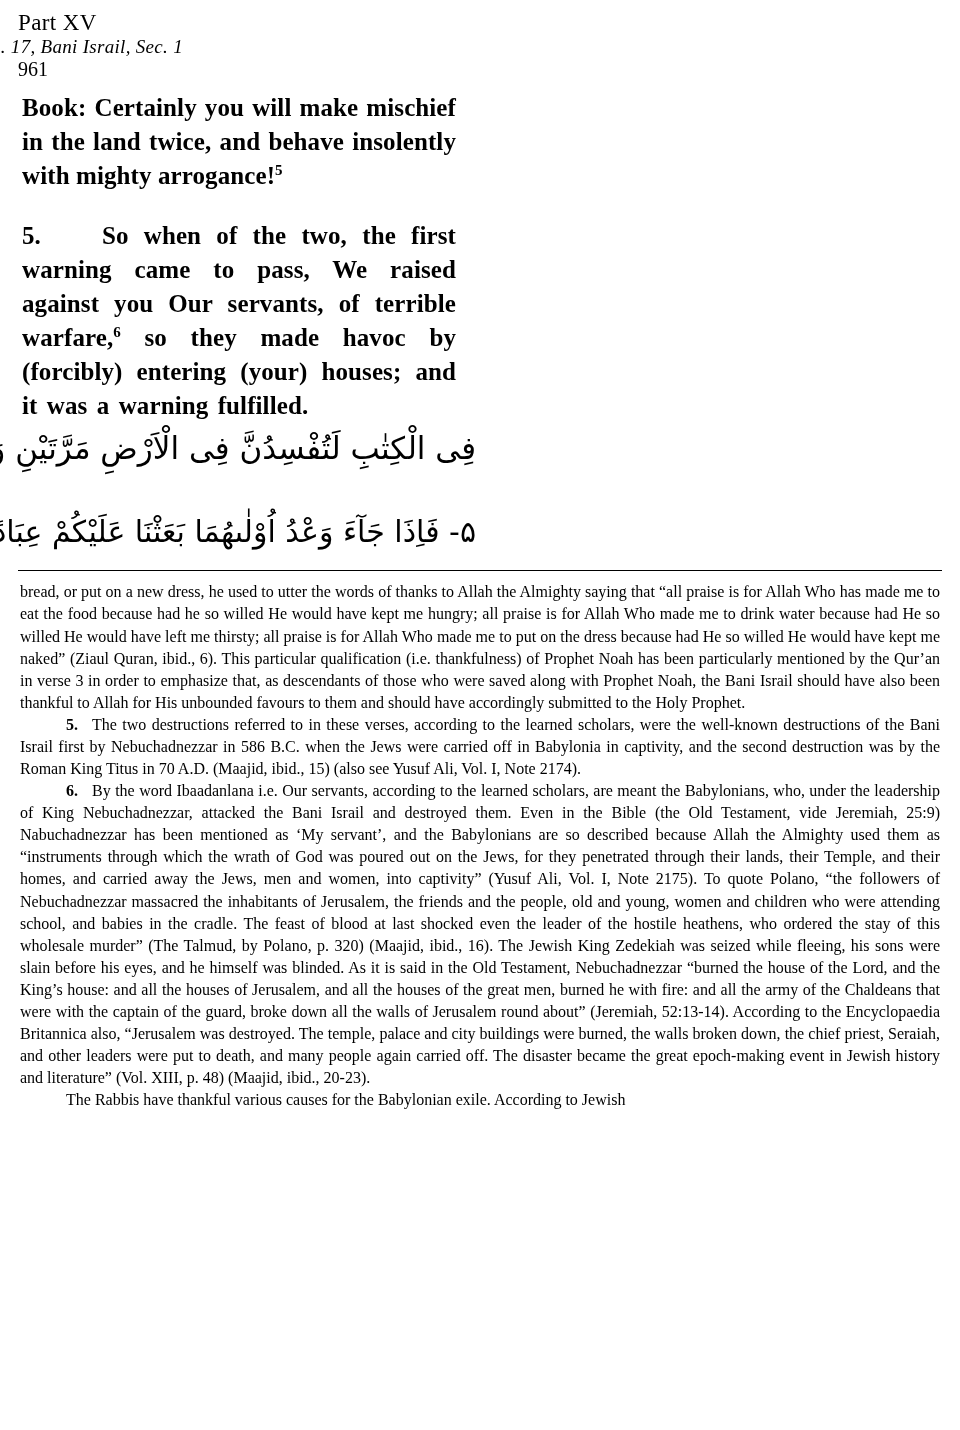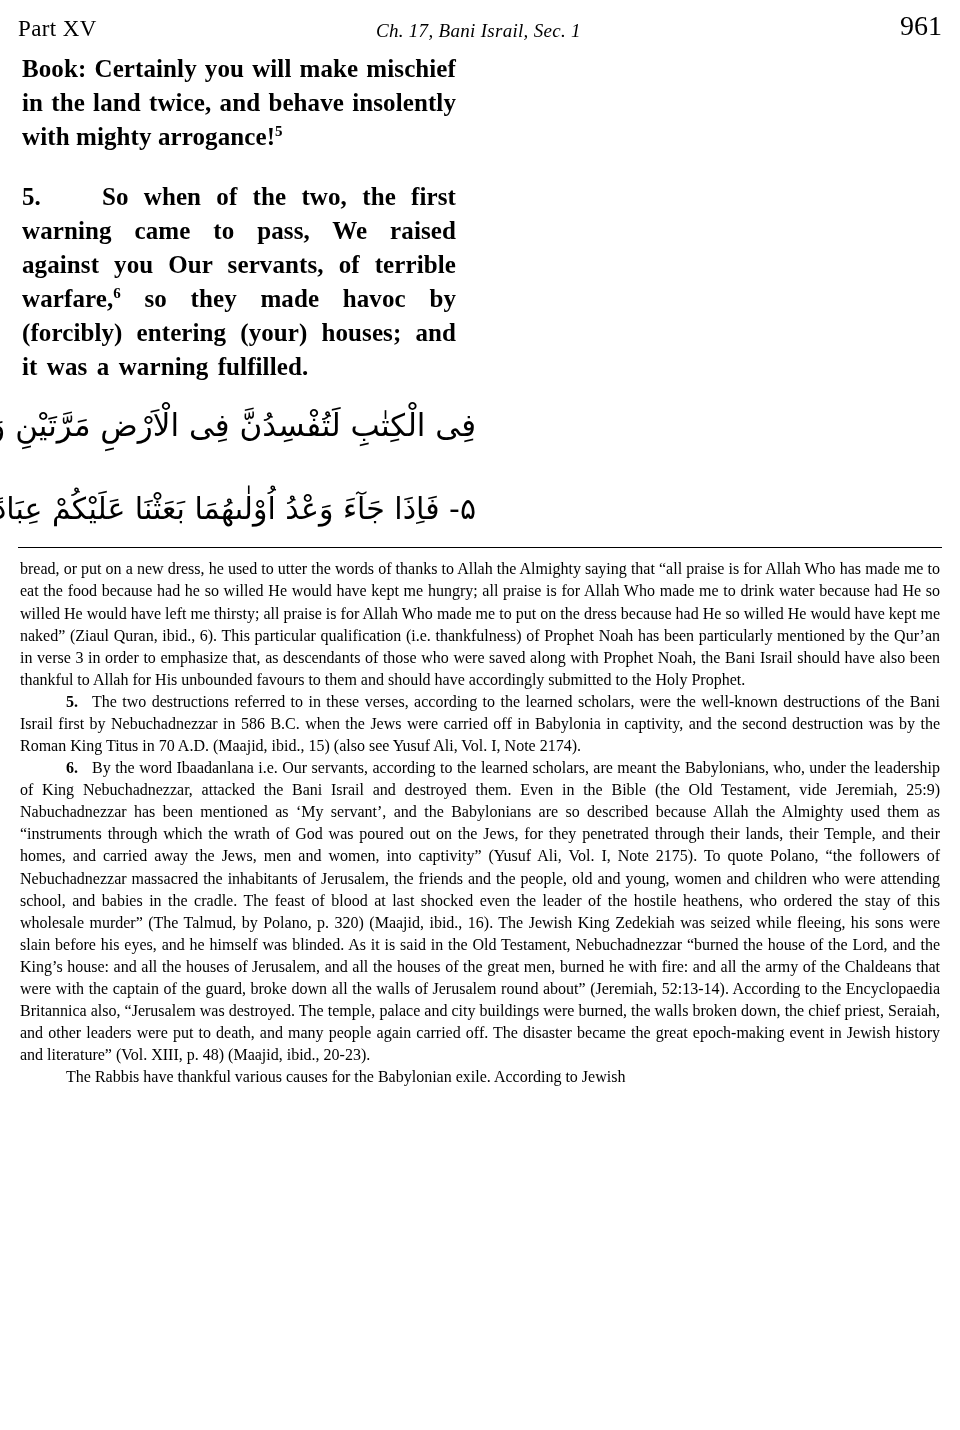--- a/index.html
+++ b/index.html
@@ -19,38 +19,39 @@
     width: 960px;
     height: 1430px;
     box-sizing: border-box;
     padding: 8px 16px 0 16px;
     position: relative;
   }
 
   
   .header {
     display: flex;
-    align-items: flex-end;
+    align-items: flex-start;
     justify-content: space-between;
     font-size: 23px;
     padding: 2px 2px 0 2px;
     margin-bottom: 6px;
+    flex-direction: column;
   }
   .header .part {
     font-family: "Liberation Serif", serif;
     letter-spacing: 0.4px;
   }
   .header .chapter {
     font-style: italic;
     font-size: 19px;
     letter-spacing: 0.3px;
     margin-left: -40px;
   }
   .header .pageno {
-    font-size: 28px;
+    font-size: 20px;
   }
 
   
   .top-grid {
     display: flex;
     gap: 0px;
     margin-top: 10px;
     flex-direction: column;
   }
   .col-left {
@@ -66,21 +67,21 @@
   }
 
   .trans-block {
     font-weight: bold;
     font-size: 25px;
     line-height: 1.36;
     text-align: justify;
     margin-bottom: 26px;
     letter-spacing: 0.1px;
   }
-  .trans-block:last-child { margin-bottom: 16px; }
+  .trans-block:last-child { margin-bottom: 0; }
   .trans-block .sup {
     font-size: 15px;
     vertical-align: super;
     font-weight: bold;
   }
   .trans-block.spaced {
     word-spacing: 3px;
   }
   .vnum {
     font-weight: bold;

